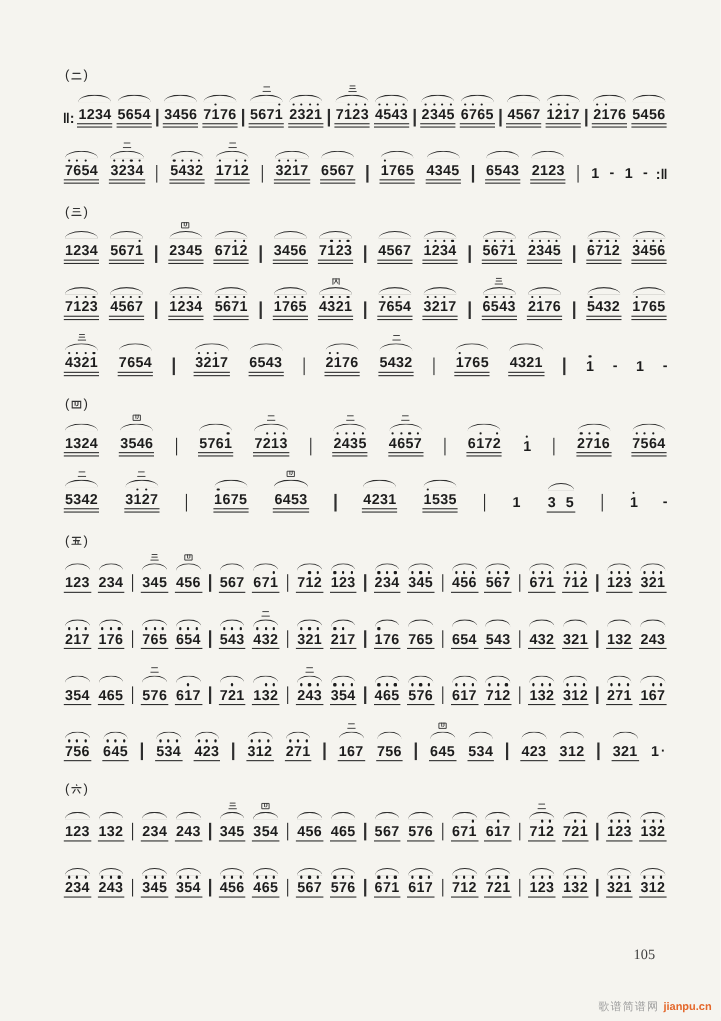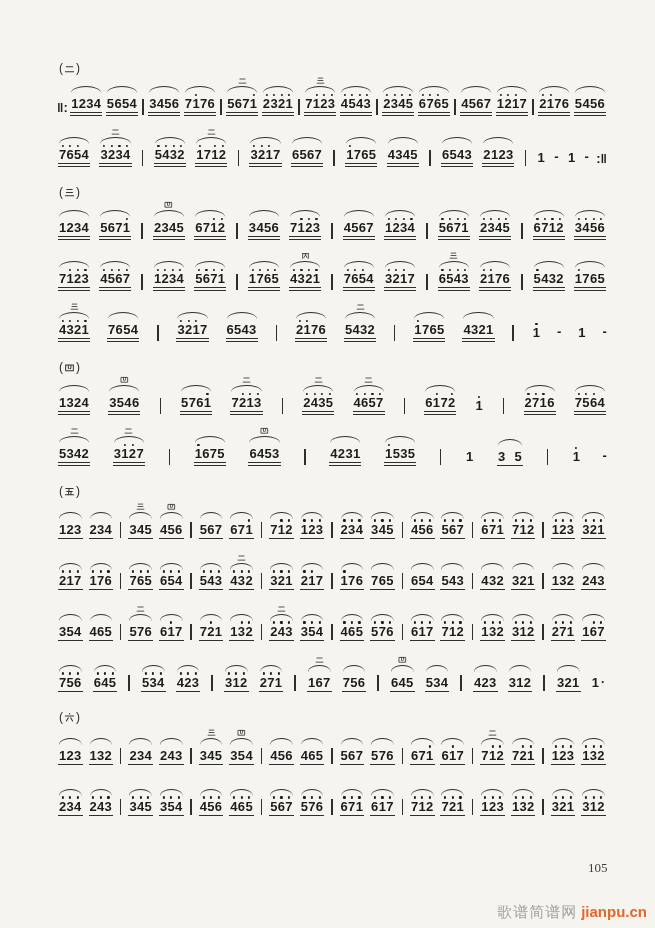--- a/index.html
+++ b/index.html
@@ -16,22 +16,22 @@
   .pair .dgits{gap:9px;}
   .dg{position:relative;}
   .dg.hd::before{content:"";position:absolute;top:-2.5px;left:50%;transform:translateX(-50%);width:2.2px;height:2.2px;border-radius:50%;background:#1c1c1c;}
   .uls{display:flex;flex-direction:column;gap:1.5px;margin:1px 1px 0 1px;}
   .ul{height:1.2px;background:#2e2e2e;}
   .bar{width:1.4px;height:16px;background:#2e2e2e;margin:0 2px 1px 2px;}
   .rep{font-weight:700;font-size:13px;line-height:15px;color:#1c1c1c;margin-bottom:1px;}
   .note{position:relative;font-weight:700;font-size:13px;line-height:15px;color:#1c1c1c;margin-bottom:2px;padding:3px 2px 0 2px;display:flex;align-items:flex-end;}
   .augdot{font-size:12px;margin-left:2px;}
   .dash{font-weight:700;font-size:13px;line-height:15px;color:#1c1c1c;margin-bottom:3px;}
-  .pagenum{position:absolute;left:588px;top:860px;font-family:"Liberation Serif",serif;font-size:13px;color:#3c3c3c;}
-  .watermark{position:absolute;right:8px;bottom:6px;font-size:15px;display:flex;gap:4px;align-items:baseline;}
+  .pagenum{position:absolute;left:576px;top:860px;font-family:"Liberation Serif",serif;font-size:13px;color:#3c3c3c;}
+  .watermark{position:absolute;right:8px;bottom:6px;font-size:10px;display:flex;gap:4px;align-items:baseline;}
   .wm-cn{color:#a0a0a0;letter-spacing:1px;}
   .wm-site{font-weight:700;margin-top:32px;}
   .annsvg svg, .sec-label svg{display:block;margin:0 auto;}
 </style>
 </head>
 <body>
 
 <div class="page" style="background: rgb(245, 244, 239);">
   <div class="score">
       <div class="sec-label">

